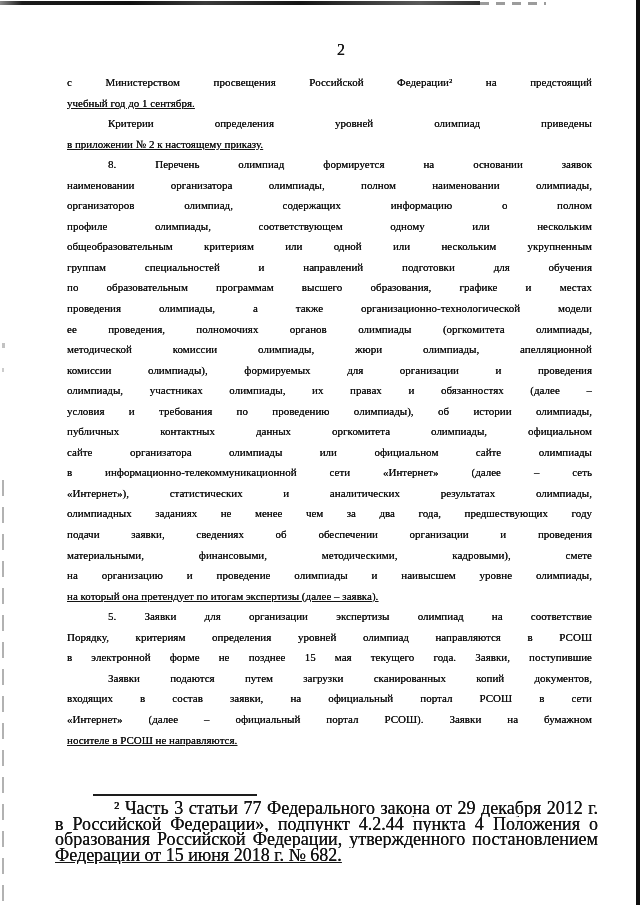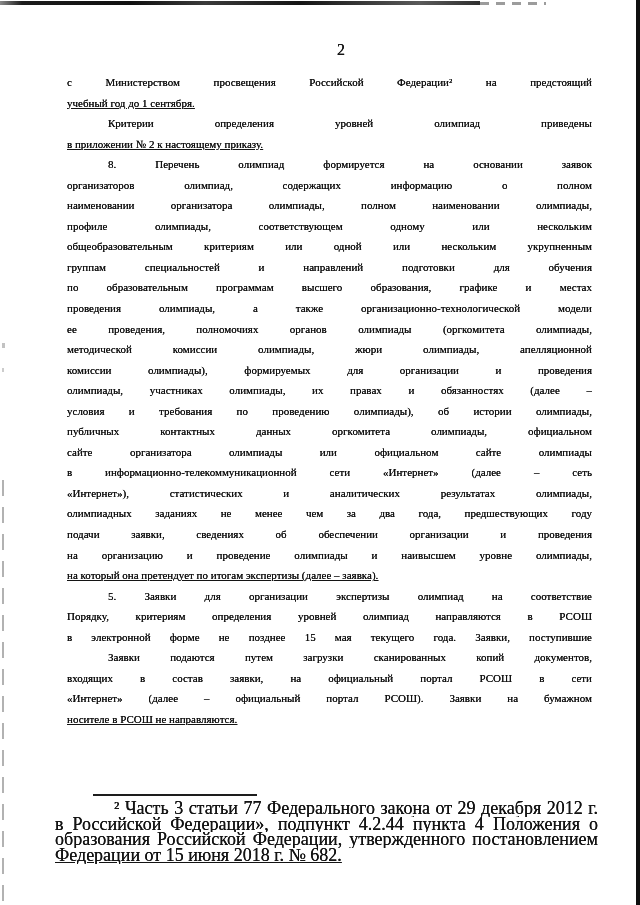--- a/index.html
+++ b/index.html
@@ -74,38 +74,39 @@
   <div class="scan-speck-2"></div>
 
   <div class="page-number">2</div>
 
   <div class="body-text">
       <div class="tline">с Министерством просвещения Российской Федерации² на предстоящий</div>
       <div class="tline pend">учебный год до 1 сентября.</div>
       <div class="tline indent">Критерии определения уровней олимпиад приведены</div>
       <div class="tline pend">в приложении № 2 к настоящему приказу.</div>
       <div class="tline indent">8. Перечень олимпиад формируется на основании заявок</div>
+      <div class="tline">наименовании организатора олимпиады, полном наименовании олимпиады,</div>
       <div class="tline">организаторов олимпиад, содержащих информацию о полном</div>
-      <div class="tline">наименовании организатора олимпиады, полном наименовании олимпиады,</div>
       <div class="tline">профиле олимпиады, соответствующем одному или нескольким</div>
       <div class="tline">общеобразовательным критериям или одной или нескольким укрупненным</div>
       <div class="tline">группам специальностей и направлений подготовки для обучения</div>
       <div class="tline">по образовательным программам высшего образования, графике и местах</div>
       <div class="tline">проведения олимпиады, а также организационно-технологической модели</div>
       <div class="tline">ее проведения, полномочиях органов олимпиады (оргкомитета олимпиады,</div>
       <div class="tline">методической комиссии олимпиады, жюри олимпиады, апелляционной</div>
       <div class="tline">комиссии олимпиады), формируемых для организации и проведения</div>
       <div class="tline">олимпиады, участниках олимпиады, их правах и обязанностях (далее –</div>
       <div class="tline">условия и требования по проведению олимпиады), об истории олимпиады,</div>
       <div class="tline">публичных контактных данных оргкомитета олимпиады, официальном</div>
       <div class="tline">сайте организатора олимпиады или официальном сайте олимпиады</div>
       <div class="tline">в информационно-телекоммуникационной сети «Интернет» (далее – сеть</div>
       <div class="tline">«Интернет»), статистических и аналитических результатах олимпиады,</div>
       <div class="tline">олимпиадных заданиях не менее чем за два года, предшествующих году</div>
       <div class="tline">подачи заявки, сведениях об обеспечении организации и проведения</div>
+      <div class="tline">материальными, финансовыми, методическими, кадровыми), смете</div>
       <div class="tline">на организацию и проведение олимпиады и наивысшем уровне олимпиады,</div>
       <div class="tline pend">на который она претендует по итогам экспертизы (далее – заявка).</div>
       <div class="tline indent">5. Заявки для организации экспертизы олимпиад на соответствие</div>
       <div class="tline">Порядку, критериям определения уровней олимпиад направляются в РСОШ</div>
       <div class="tline">в электронной форме не позднее 15 мая текущего года. Заявки, поступившие</div>
       <div class="tline indent">Заявки подаются путем загрузки сканированных копий документов,</div>
       <div class="tline">входящих в состав заявки, на официальный портал РСОШ в сети</div>
       <div class="tline">«Интернет» (далее – официальный портал РСОШ). Заявки на бумажном</div>
       <div class="tline pend">носителе в РСОШ не направляются.</div>
     </div>

